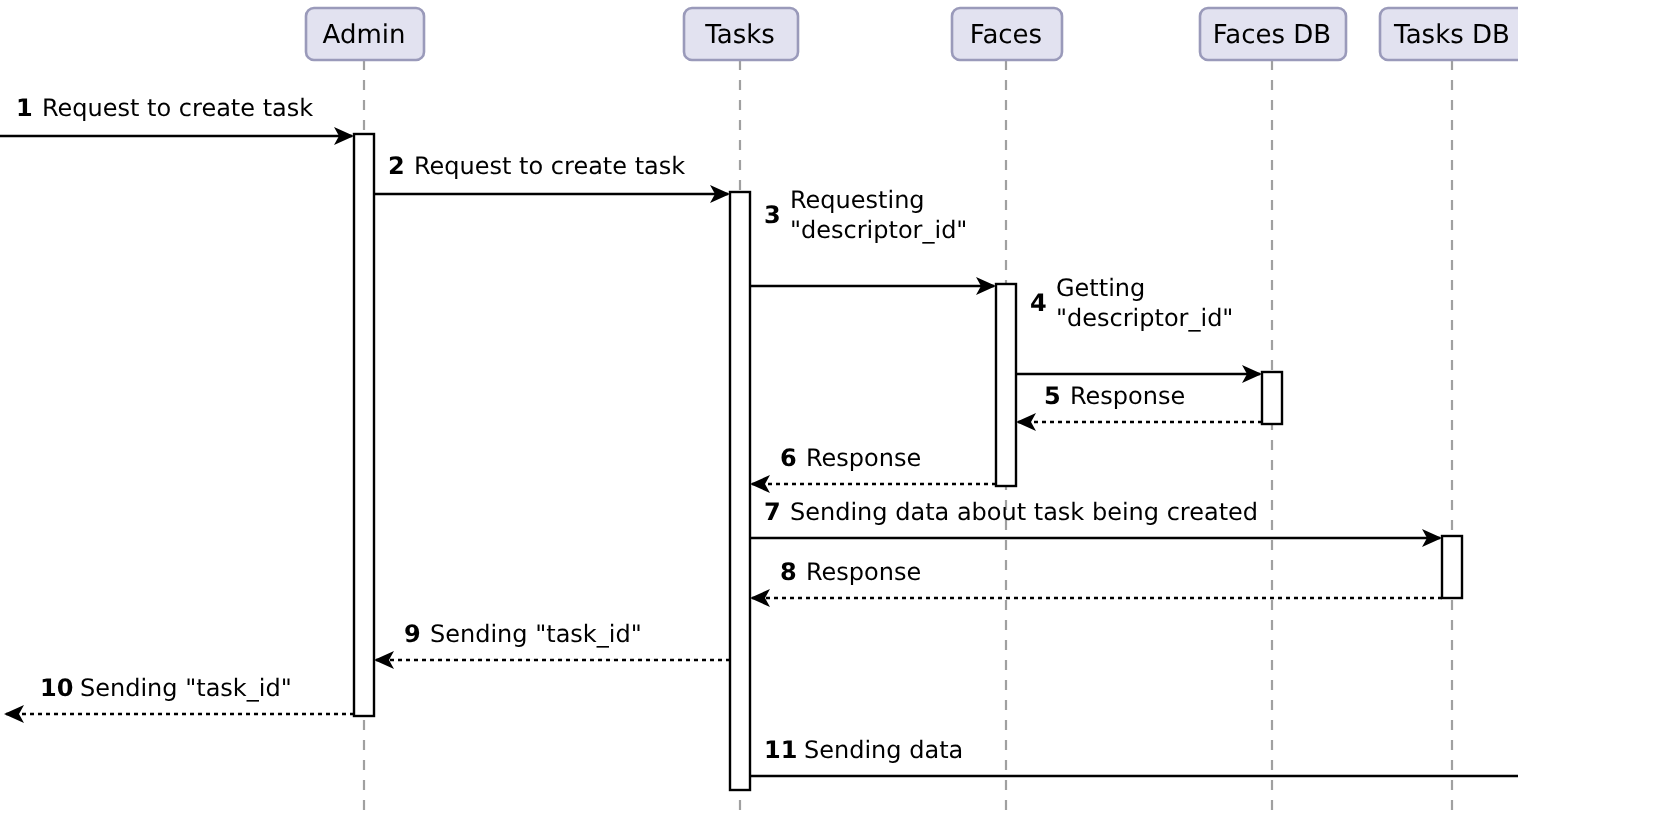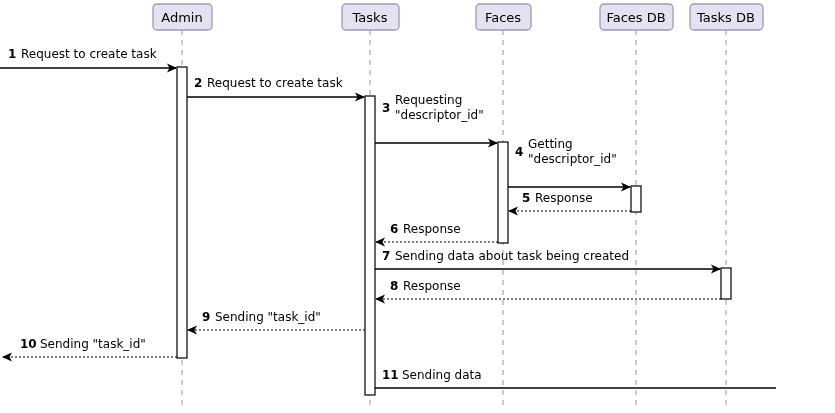--- a/index.html
+++ b/index.html
@@ -10,21 +10,20 @@
   }
   body {
     font-family: "DejaVu Sans", sans-serif;
   }
   #diagram-root {
     position: relative;
     width: 759px;
     height: 413px;
     overflow: hidden;
     background: #FFFFFF;
-    padding-left: 17px;
   }
   #diagram-svg {
     position: absolute;
     left: 0;
     top: 0;
     width: 835px;
     height: 413px;
   }
   .participant-box rect {
     fill: #E2E2F0;

